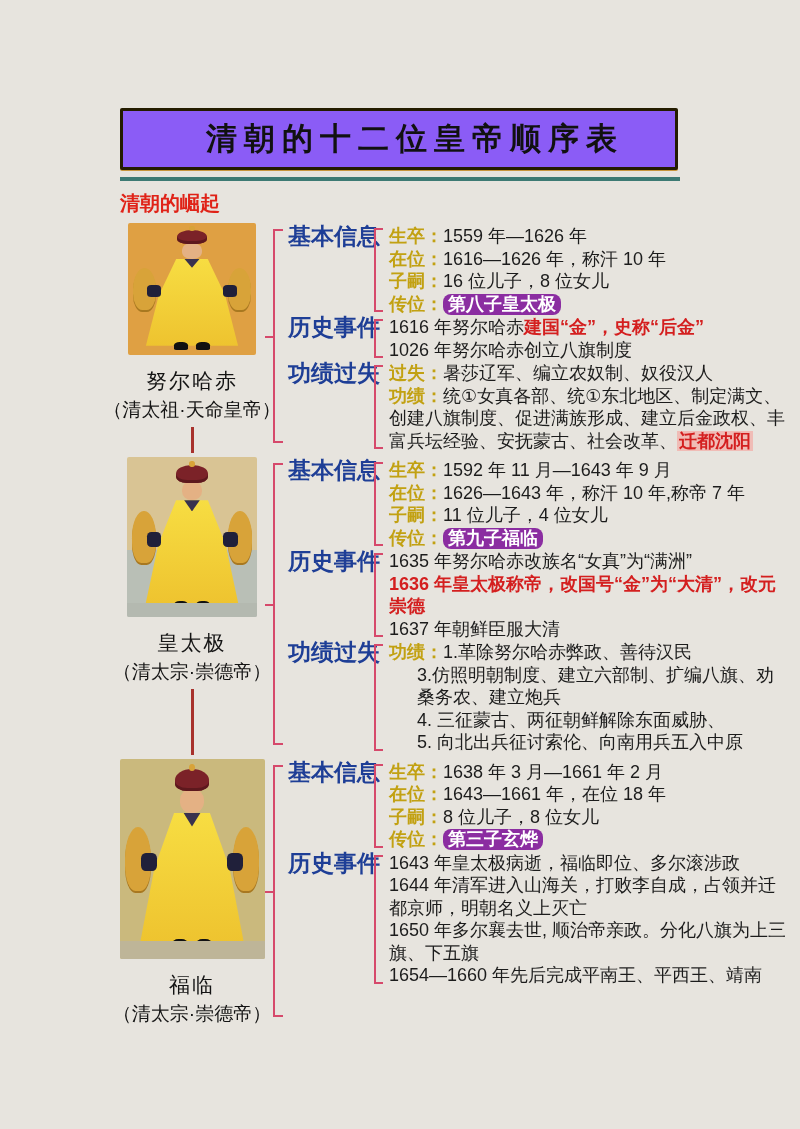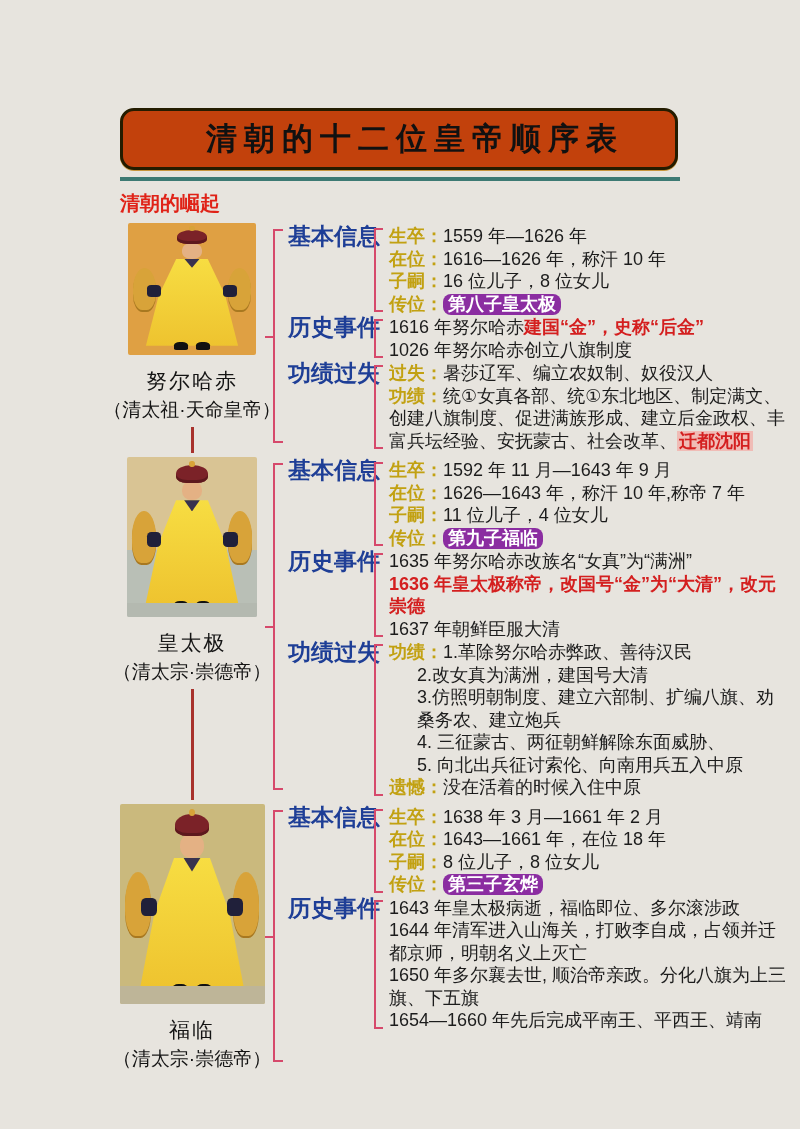--- a/index.html
+++ b/index.html
@@ -2,21 +2,21 @@
 <html><head>
 <meta charset="utf-8">
 <style>
   html,body{margin:0;padding:0;}
   body{font-family:"Liberation Sans","DejaVu Sans",sans-serif;}
   .page{position:relative;width:800px;height:1129px;background:#e7e4de;overflow:hidden;}
 
   
   .title-box{
     box-sizing:border-box;margin:108px 0 0 120px;width:558px;height:62px;
-    background:#c2410c;border:3px solid #241c00;border-radius:14px;
+    background:#8b5cf6;border:3px solid #241c00;border-radius:2px;
     display:flex;align-items:center;justify-content:center;
     font-size:31px;font-weight:bold;letter-spacing:7px;color:#111;
     box-shadow:0 1px 0 #c8963c;
     padding-left:32px;
   }
   .divider{margin:7px 0 0 120px;width:560px;height:4px;background:#3d7a73;}
   .section-heading{margin:9px 0 0 120px;font-size:20px;font-weight:bold;color:#e02217;}
 
   
   .sections{margin-top:6px;padding-left:116px;}
@@ -163,25 +163,23 @@
               <div class="row"><span class="seg">1635 年努尔哈赤改族名“女真”为“满洲”</span></div>
               <div class="row"><span class="seg seg-red">1636 年皇太极称帝，改国号“金”为“大清”，改元崇德</span></div>
               <div class="row"><span class="seg">1637 年朝鲜臣服大清</span></div>
             </div>
           </div>
           <div class="group">
             <div class="group-label">功绩过失</div>
             <div class="group-bracket"></div>
             <div class="rows">
               <div class="row"><span class="sublabel">功绩：</span><span class="seg">1.革除努尔哈赤弊政、善待汉民</span></div>
-              <div class="row indent"><span class="seg">2.改女真为满洲，建国号大清</span></div>
               <div class="row indent"><span class="seg">3.仿照明朝制度、建立六部制、扩编八旗、劝桑务农、建立炮兵</span></div>
               <div class="row indent"><span class="seg">4. 三征蒙古、两征朝鲜解除东面威胁、</span></div>
               <div class="row indent"><span class="seg">5. 向北出兵征讨索伦、向南用兵五入中原</span></div>
-              <div class="row"><span class="sublabel">遗憾：</span><span class="seg">没在活着的时候入住中原</span></div>
             </div>
           </div>
         </div>
       </div>
       <div class="emperor">
         <div class="left-col">
           <div class="portrait e2">
             <div class="throne-l"></div>
             <div class="throne-r"></div>
             <div class="robe"></div>

